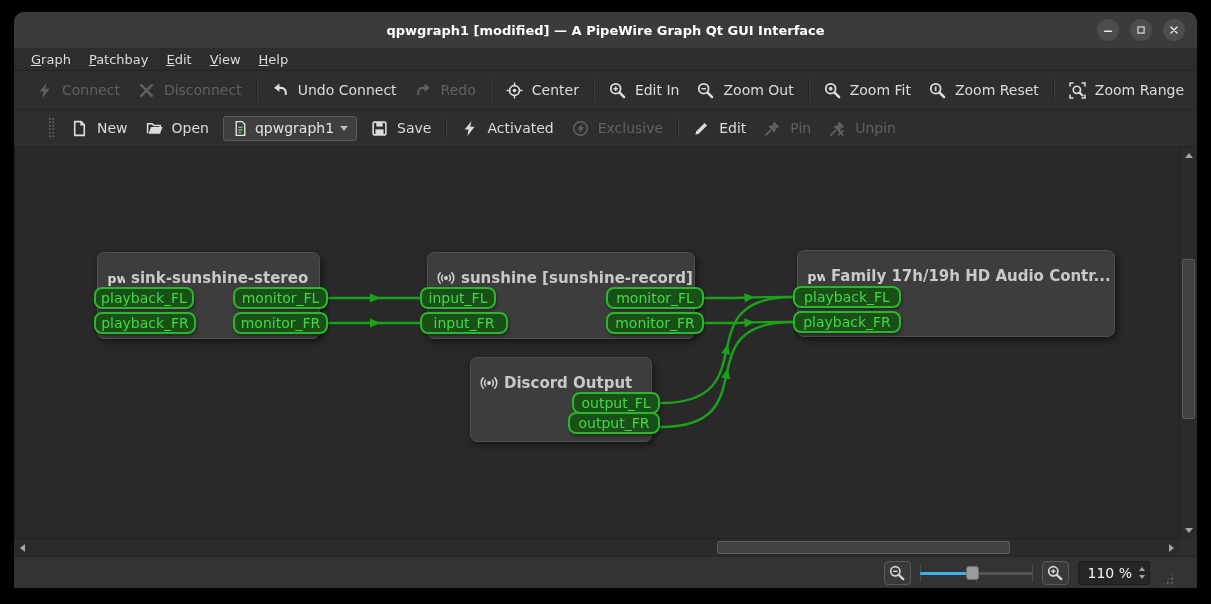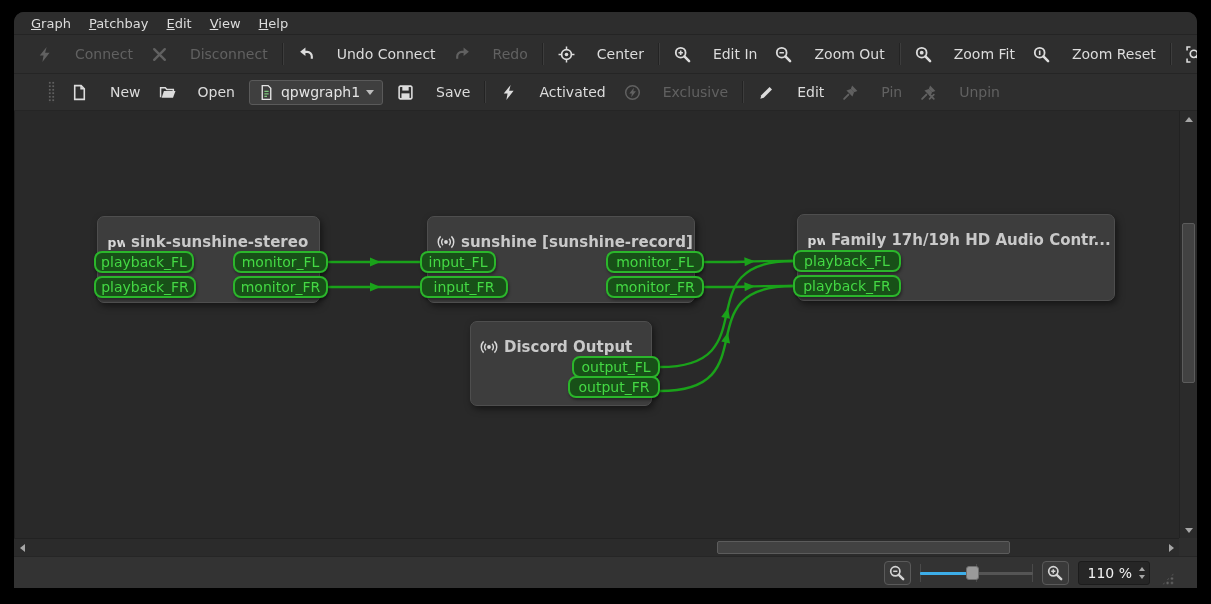--- a/index.html
+++ b/index.html
@@ -22,21 +22,21 @@
   .menubar{flex:0 0 23px;background:#2d2d2d;display:flex;align-items:center;padding-left:8px;
     font-size:13px;color:#dcdcdc;border-bottom:1px solid #242424;}
   .menu-item{padding:2px 9px;}
   .menu-item .u{text-decoration:underline;}
   
   .toolbar{background:#2e2e2e;display:flex;align-items:center;padding:0 4px;border-bottom:1px solid #252525;}
   #toolbar1{flex:0 0 39px;}
   #toolbar2{flex:0 0 37px;padding-left:32px;}
   .tb-grip{width:7px;height:22px;margin:0 7px 0 2px;
     background-image:radial-gradient(circle,#606060 1px,transparent 1.2px);background-size:3.5px 3.5px;}
-  .tb-btn{display:flex;align-items:center;gap:22px;padding:4px 9px;color:#dcdcdc;font-size:14px;border-radius:3px;white-space:nowrap;}
+  .tb-btn{display:flex;align-items:center;gap:9px;padding:4px 9px;color:#dcdcdc;font-size:14px;border-radius:3px;white-space:nowrap;}
   .tb-btn.disabled{color:#616161;}
   .tb-sep{width:2px;height:22px;margin:0 5px;border-left:1px solid #232323;border-right:1px solid #3d3d3d;}
   .tb-combo{display:flex;align-items:center;gap:6px;background:#3f3f3f;border:1px solid #5a5a5a;border-radius:3px;
     padding:3px 8px;margin:0 5px;color:#e4e4e4;font-size:14px;}
   .icn{width:17px;height:17px;flex:0 0 auto;}
   .tri-down{width:0;height:0;border-left:4px solid transparent;border-right:4px solid transparent;border-top:5px solid #bdbdbd;}
   
   .canvas-area{flex:1;display:grid;grid-template-columns:1fr 18px;grid-template-rows:1fr 18px;min-height:0;}
   .viewport{position:relative;overflow:hidden;background:var(--canvas-bg);border-left:1px solid #1f1f1f;}
   #edges{position:absolute;inset:0;width:100%;height:100%;}
@@ -82,20 +82,40 @@
   .spin-arrows .tri-d{border-left-width:3.5px;border-right-width:3.5px;border-top-width:4.5px;}
   .resize-grip{width:14px;height:14px;align-self:flex-end;margin:0 2px 2px 2px;
     background-image:radial-gradient(circle,#636363 1.1px,transparent 1.3px);background-size:4.4px 4.4px;
     clip-path:polygon(100% 0,100% 100%,0 100%);}
 </style>
 </head>
 <body>
 
 <div class="window">
 
+  <div class="titlebar">
+    <div class="title">qpwgraph1 [modified] — A PipeWire Graph Qt GUI Interface</div>
+    <div class="win-controls" id="win-controls">
+        <div class="win-btn">
+          <svg class="icn" viewBox="0 0 16 16">
+            <path d="M4 9.5h8" stroke="currentColor" stroke-width="1.6" stroke-linecap="round"></path>
+          </svg>
+        </div>
+        <div class="win-btn">
+          <svg class="icn" viewBox="0 0 16 16">
+            <rect x="4.5" y="4.5" width="7" height="7" fill="none" stroke="currentColor" stroke-width="1.3"></rect>
+          </svg>
+        </div>
+        <div class="win-btn">
+          <svg class="icn" viewBox="0 0 16 16">
+            <path d="M4.5 4.5l7 7M11.5 4.5l-7 7" stroke="currentColor" stroke-width="1.6" stroke-linecap="round"></path>
+          </svg>
+        </div>
+      </div>
+  </div>
 
   <div class="menubar" id="menubar">
       <div class="menu-item"><span class="u">G</span>raph</div>
       <div class="menu-item"><span class="u">P</span>atchbay</div>
       <div class="menu-item"><span class="u">E</span>dit</div>
       <div class="menu-item"><span class="u">V</span>iew</div>
       <div class="menu-item"><span class="u">H</span>elp</div>
     </div>
 
   <div class="toolbar" id="toolbar1">

